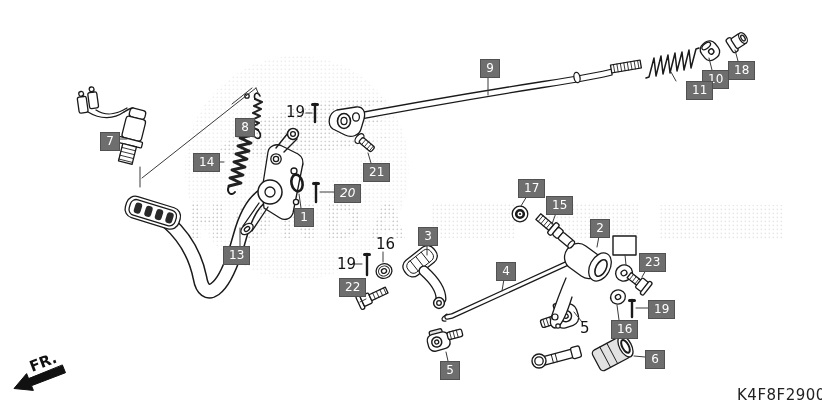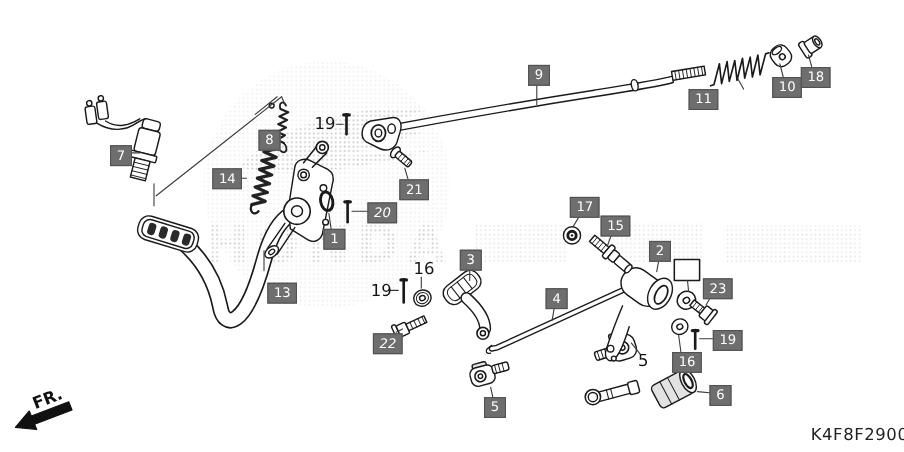--- a/index.html
+++ b/index.html
@@ -355,31 +355,31 @@
       <div class="co boxed" style="left: 294px; top: 208px;">1</div>
       <div class="co boxed" style="left: 590px; top: 219px;">2</div>
       <div class="co boxed" style="left: 418px; top: 227px;">3</div>
       <div class="co boxed" style="left: 496px; top: 262px;">4</div>
       <div class="co boxed" style="left: 440px; top: 361px;">5</div>
       <div class="co boxed" style="left: 645px; top: 350px;">6</div>
       <div class="co boxed" style="left: 100px; top: 132px;">7</div>
       <div class="co boxed" style="left: 235px; top: 118px;">8</div>
       <div class="co boxed" style="left: 480px; top: 59px;">9</div>
       <div class="co boxed" style="left: 702px; top: 70px;">10</div>
-      <div class="co boxed" style="left: 626px; top: 81px;">11</div>
+      <div class="co boxed" style="left: 686px; top: 81px;">11</div>
       <div class="co boxed" style="left: 728px; top: 61px;">18</div>
-      <div class="co boxed" style="left: 243px; top: 246px; margin-top: 11px;">13</div>
+      <div class="co boxed" style="left: 223px; top: 246px;">13</div>
       <div class="co boxed" style="left: 193px; top: 153px;">14</div>
       <div class="co boxed" style="left: 546px; top: 196px;">15</div>
       <div class="co boxed" style="left: 611px; top: 320px;">16</div>
       <div class="co boxed" style="left: 518px; top: 179px;">17</div>
       <div class="co boxed" style="left: 648px; top: 300px;">19</div>
       <div class="co boxed" style="left: 334px; top: 184px; font-style: italic;">20</div>
       <div class="co boxed" style="left: 363px; top: 163px;">21</div>
-      <div class="co boxed" style="left: 339px; top: 303px; font-style: italic;">22</div>
+      <div class="co boxed" style="left: 339px; top: 278px;">22</div>
       <div class="co boxed" style="left: 639px; top: 253px; text-align: center;">23</div>
       <div class="co plain" style="left: 286px; top: 104px;">19</div>
       <div class="co plain" style="left: 376px; top: 236px;">16</div>
       <div class="co plain" style="left: 337px; top: 256px;">19</div>
       <div class="co plain" style="left: 580px; top: 320px;">5</div>
     </div>
 
   <div id="diagram-code">K4F8F2900</div>
 </div>
 

